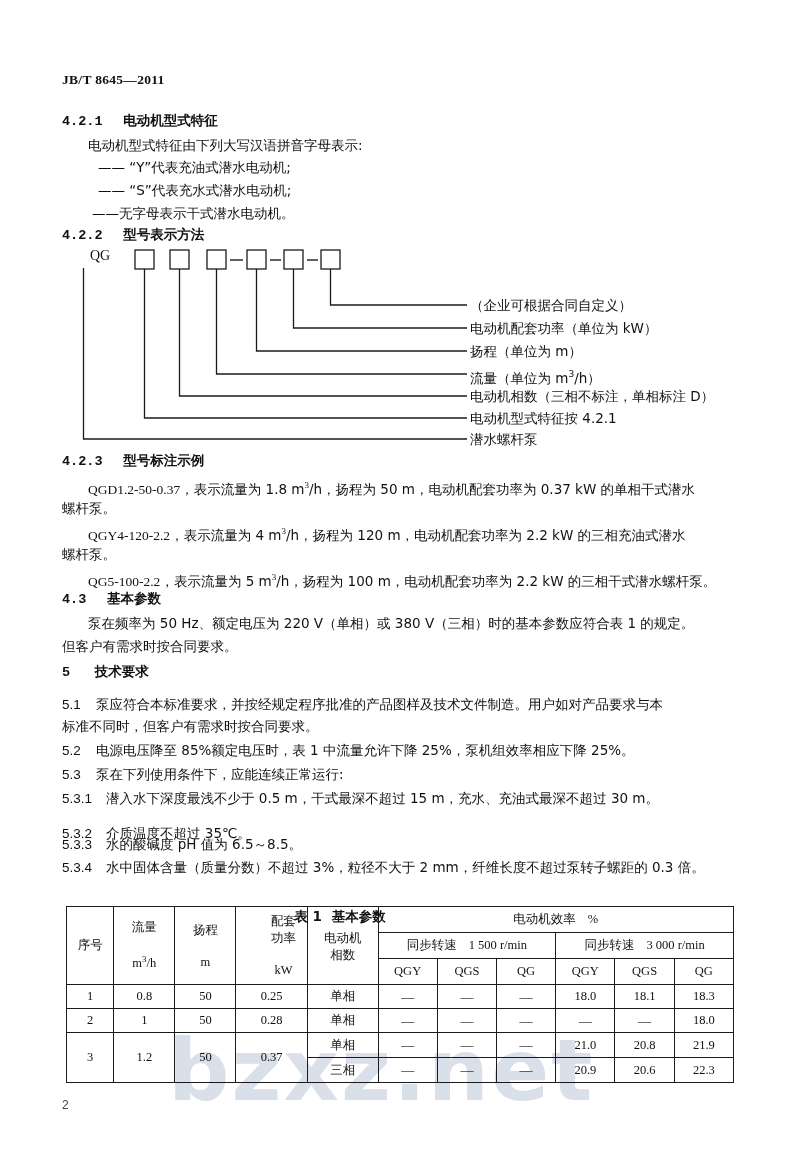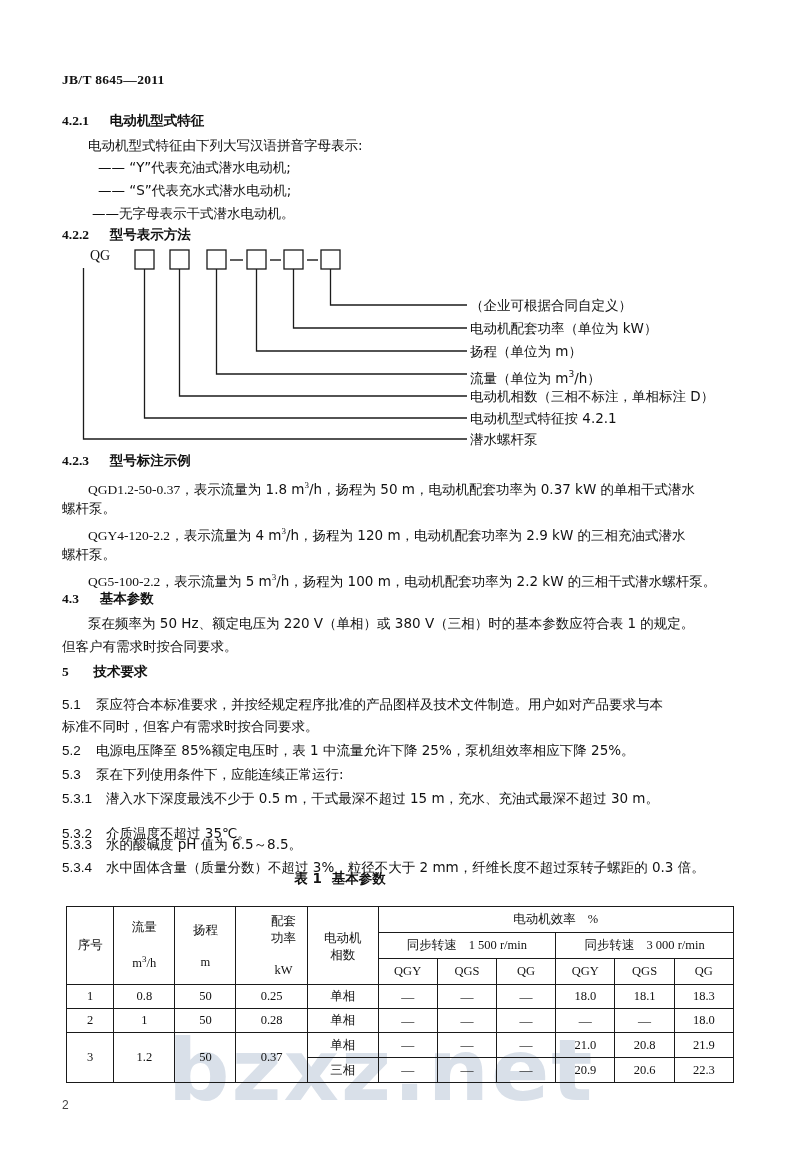--- a/index.html
+++ b/index.html
@@ -49,21 +49,21 @@
   }
 
   
   .clause-head {
     position: absolute;
     font-weight: bold;
     font-size: 13.5px;
     white-space: nowrap;
   }
   .clause-head .num {
-    font-family: Liberation Serif, serif;
+    font-family: Liberation Mono, monospace;
     font-weight: bold;
   }
   .clause-head .cn {
     font-family: "DejaVu Sans", sans-serif;
     font-weight: bold;
   }
   .para {
     position: absolute;
     font-size: 13.5px;
     line-height: 21px;
@@ -107,21 +107,21 @@
     left: 28px;
     top: 0px;
     font-family: "Liberation Serif", serif;
     font-size: 14px;
   }
 
   
   .tbl-caption {
     position: absolute;
     left: 0;
-    top: 870px;
+    top: 908px;
     width: 680px;
     text-align: center;
     font-family: "DejaVu Sans", sans-serif;
     font-weight: bold;
     font-size: 13.5px;
   }
   .tbl-caption .sp { display: inline-block; width: 10px; }
 
   table.params {
     position: absolute;
@@ -235,21 +235,21 @@
 
     <div class="clause-head" style="left:62px; top:452px;">
       <span class="num">4.2.3</span>
       <span style="display:inline-block;width:14px;"></span>
       <span class="cn">型号标注示例</span>
     </div>
 
     <div class="para" style="left:88px; top:475px;"><span class="lat">QGD1.2-50-0.37</span><span>，表示流量为 1.8 m</span><span class="sup lat">3</span><span>/h，扬程为 50 m，电动机配套功率为 0.37 kW 的单相干式潜水</span></div>
     <div class="para" style="left:62px; top:498px;">螺杆泵。</div>
 
-    <div class="para" style="left:88px; top:521px;"><span class="lat">QGY4-120-2.2</span><span>，表示流量为 4 m</span><span class="sup lat">3</span><span>/h，扬程为 120 m，电动机配套功率为 2.9 kW 的三相充油式潜水</span></div>
+    <div class="para" style="left:88px; top:521px;"><span class="lat">QGY4-120-2.2</span><span>，表示流量为 4 m</span><span class="sup lat">3</span><span>/h，扬程为 120 m，电动机配套功率为 2.2 kW 的三相充油式潜水</span></div>
     <div class="para" style="left:62px; top:544px;">螺杆泵。</div>
 
     <div class="para" style="left:88px; top:567px;"><span class="lat">QG5-100-2.2</span><span>，表示流量为 5 m</span><span class="sup lat">3</span><span>/h，扬程为 100 m，电动机配套功率为 2.2 kW 的三相干式潜水螺杆泵。</span></div>
 
     <div class="clause-head" style="left:62px; top:590px;">
       <span class="num">4.3</span>
       <span style="display:inline-block;width:14px;"></span>
       <span class="cn">基本参数</span>
     </div>
 

